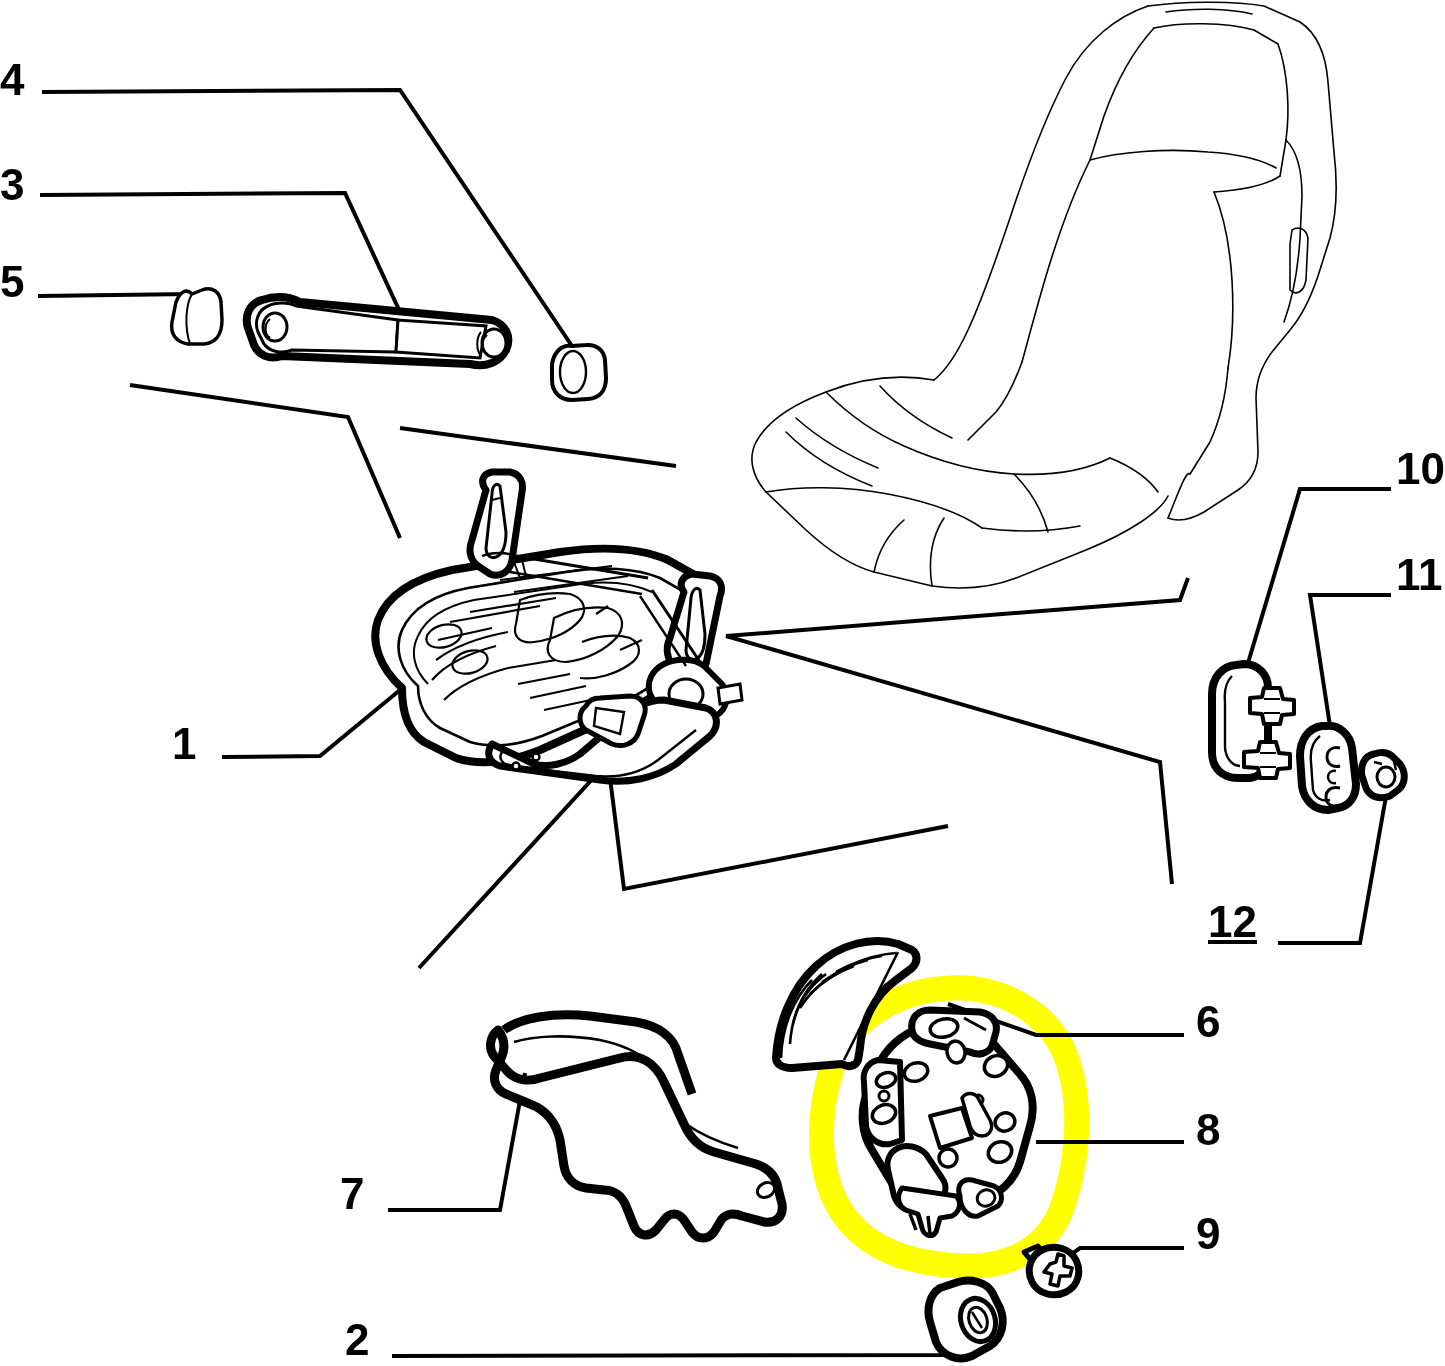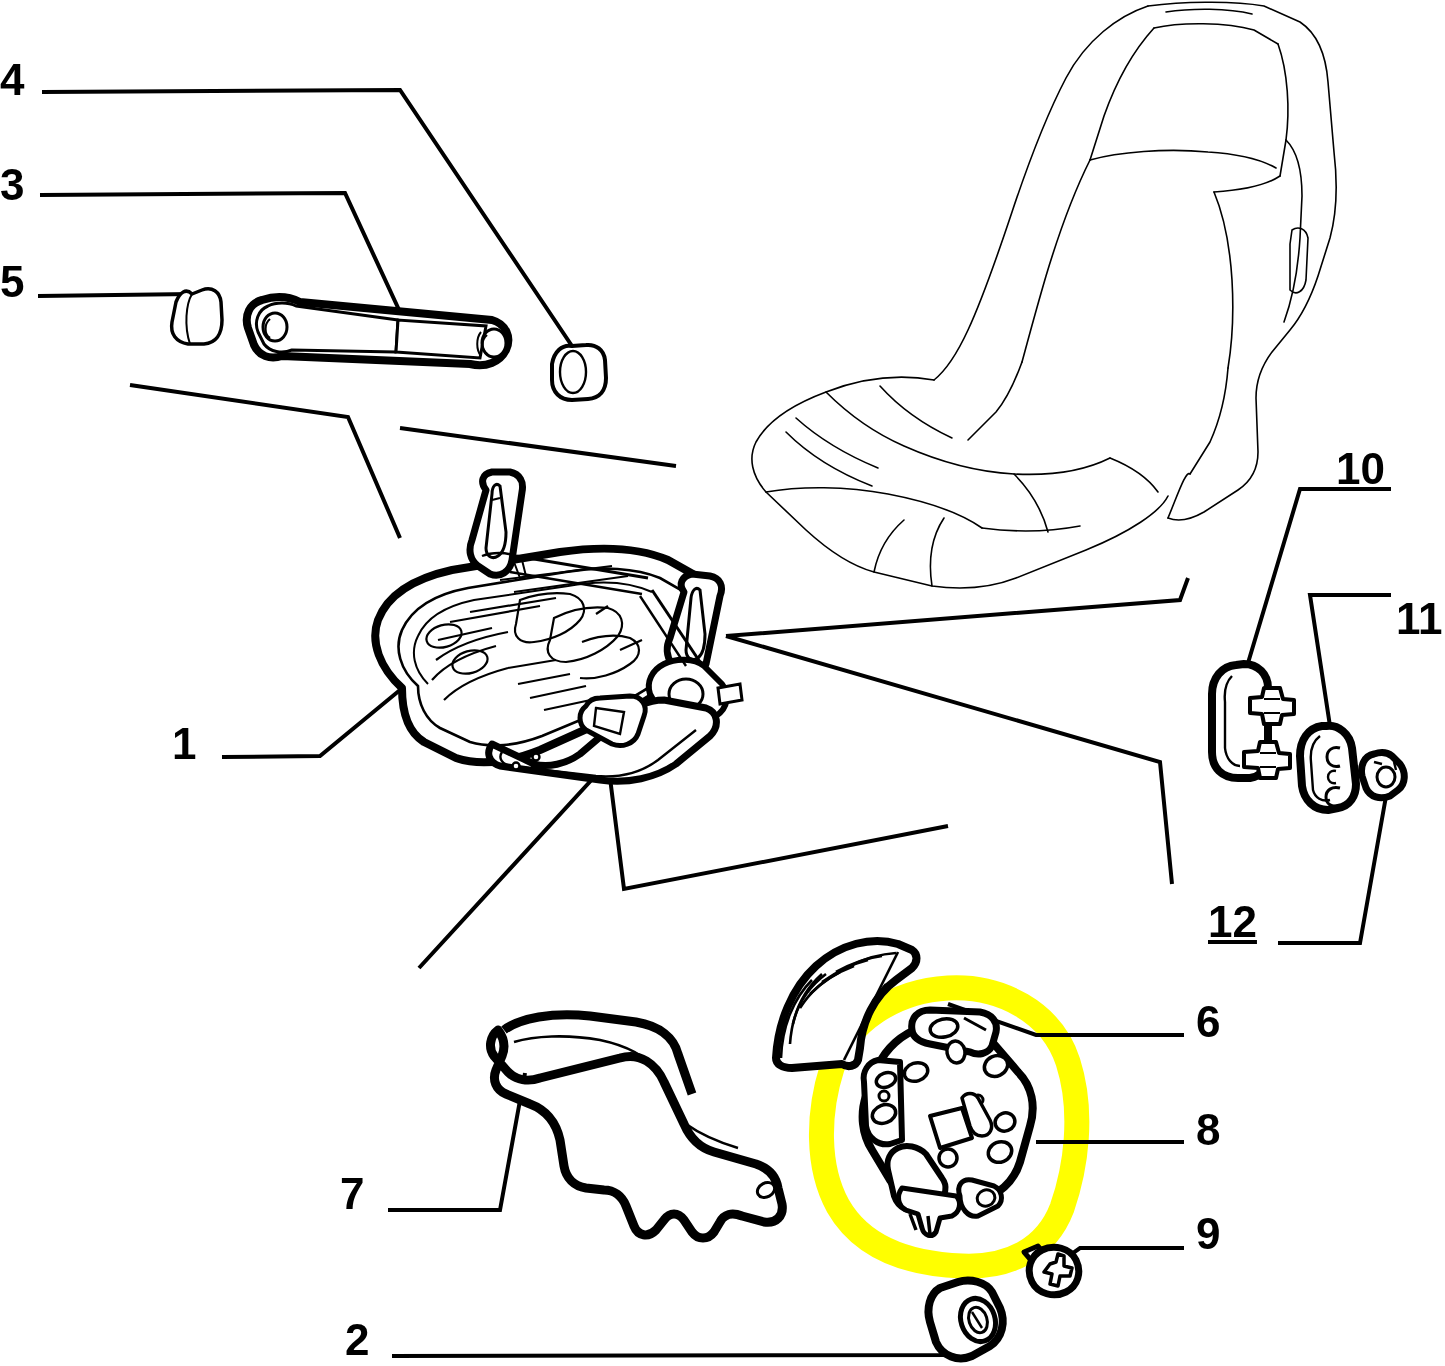--- a/index.html
+++ b/index.html
@@ -378,20 +378,20 @@
     </g>
 
   </svg>
 
   <div class="lbl" style="left:0px;top:58px;">4</div>
   <div class="lbl" style="left:0px;top:163px;">3</div>
   <div class="lbl" style="left:0px;top:260px;">5</div>
   <div class="lbl" style="left:172px;top:722px;">1</div>
   <div class="lbl" style="left:340px;top:1172px;">7</div>
   <div class="lbl" style="left:345px;top:1318px;">2</div>
-  <div class="lbl" style="left:1336px;top:447px;">10</div>
-  <div class="lbl" style="left:1396px;top:553px;margin-top:44px;">11</div>
+  <div class="lbl" style="left:1396px;top:447px;">10</div>
+  <div class="lbl" style="left:1396px;top:553px;">11</div>
   <div class="lbl" style="left:1208px;top:900px;text-decoration:underline;">12</div>
   <div class="lbl" style="left:1196px;top:1000px;">6</div>
   <div class="lbl" style="left:1196px;top:1108px;">8</div>
   <div class="lbl" style="left:1196px;top:1212px;">9</div>
 
 </div>
 
 </body></html>

